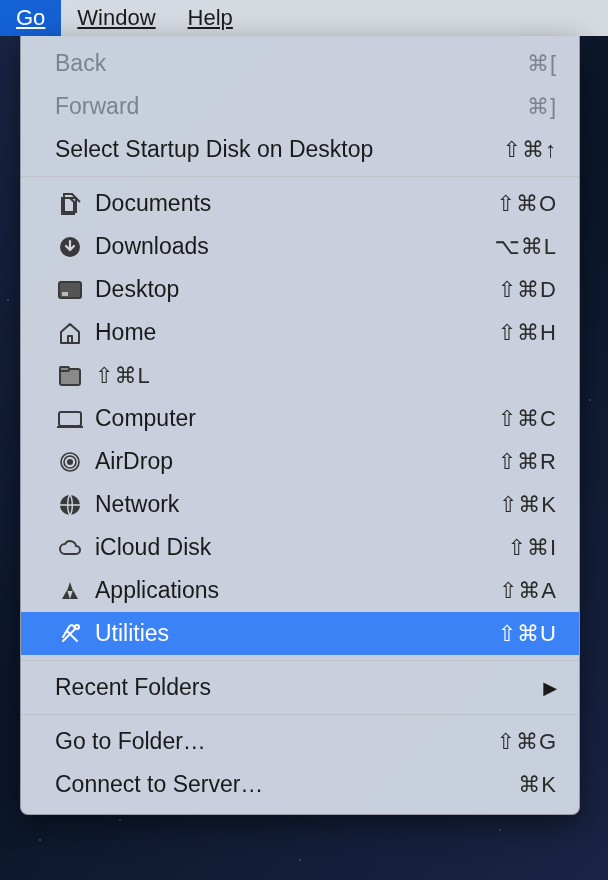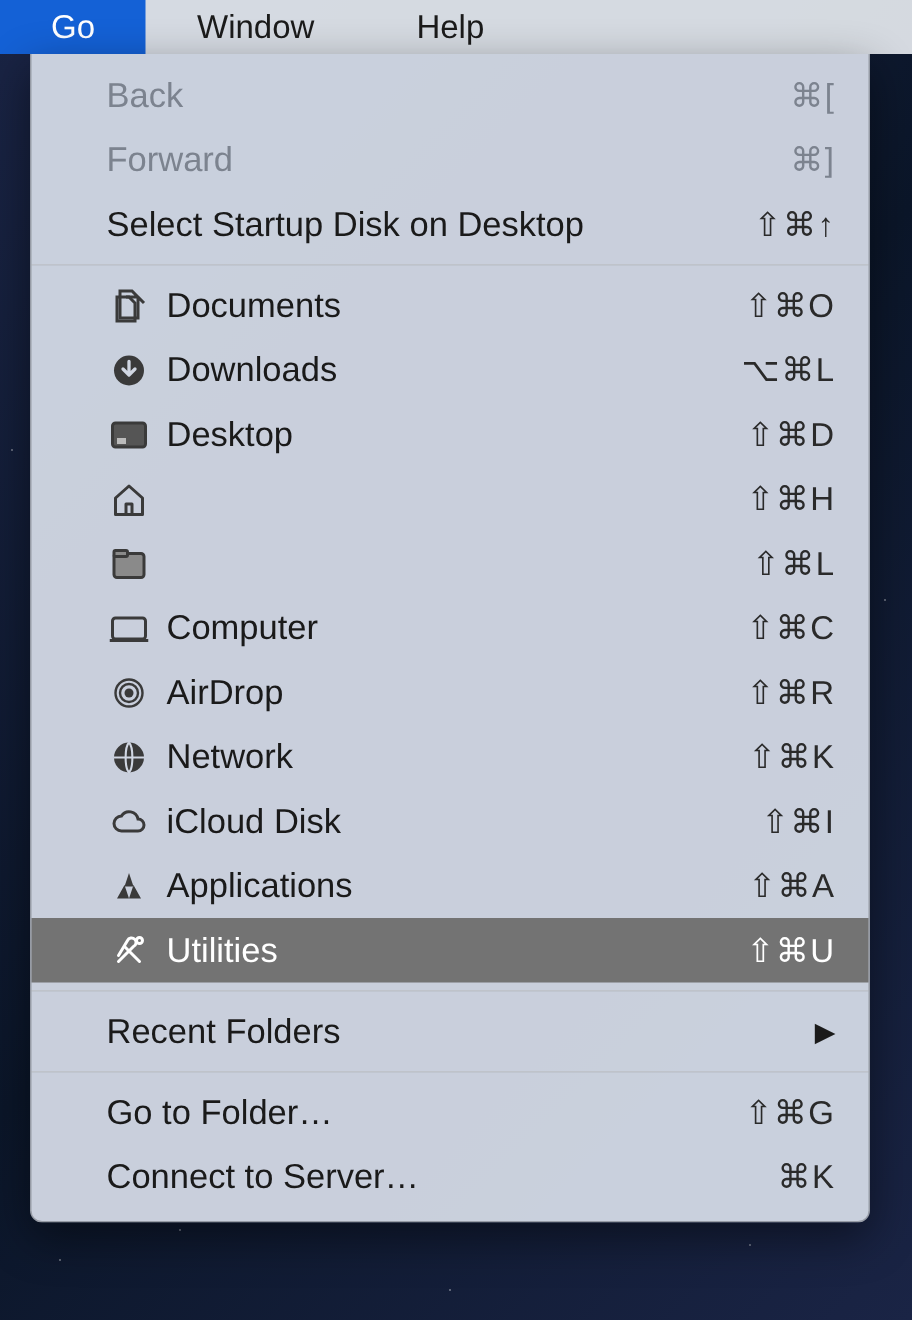--- a/index.html
+++ b/index.html
@@ -27,25 +27,26 @@
   .menubar {
     height: 36px;
     background: rgba(230,234,240,.92);
     display: flex;
     align-items: stretch;
     font-size: 22px;
     position: relative;
     z-index: 2;
   }
   .menubar-item {
-    padding: 0 34px;
+    padding: 0 16px;
     display: flex;
     align-items: center;
     color: #1b1b1b;
     cursor: default;
+    text-decoration: underline;
   }
   .menubar-item.active {
     background: #1461d6;
     color: #fff;
     font-weight: 500;
   }
   .dropdown {
     position: absolute;
     left: 20px;
     top: 36px;
@@ -55,28 +56,27 @@
     border-top: none;
     border-radius: 0 0 8px 8px;
     box-shadow: 0 10px 30px rgba(0,0,0,.45);
     padding: 6px 0 8px;
     z-index: 3;
   }
   .menu-item {
     display: flex;
     align-items: center;
     height: 43px;
-    padding: 0 22px 0 50px;
+    padding: 0 22px 0 34px;
     font-size: 23px;
     color: #1a1a1a;
     cursor: default;
-    justify-content: space-between;
   }
   .menu-item.disabled { color: #7c838f; }
-  .menu-item.highlighted { background: #737373; color: #fff; }
+  .menu-item.highlighted { background: #3b82f6; color: #fff; }
   .menu-item .icon {
     width: 30px;
     display: inline-flex;
     justify-content: center;
     margin-right: 10px;
     color: #3a3a3a;
   }
   .menu-item.highlighted .icon { color: #fff; }
   .menu-item .label { flex: 1; }
   .menu-item .shortcut {
@@ -161,20 +161,21 @@
     <span class="label">Desktop</span>
     <span class="shortcut">⇧⌘D</span>
   </div>
 
   <div class="menu-item">
     <span class="icon">
       <svg width="24" height="24" viewBox="0 0 24 24">
           <path d="M3 11l9-8 9 8v11H3z M10 22v-7h4v7" fill="none" stroke="currentColor" stroke-width="2" stroke-linejoin="round"></path>
         </svg>
     </span>
+    <span class="label">Home</span>
     <span class="shortcut">⇧⌘H</span>
   </div>
 
   <div class="menu-item">
     <span class="icon">
       <svg width="24" height="22" viewBox="0 0 24 22">
           <rect x="2" y="4" width="20" height="16" rx="2" fill="#8a8a8a" stroke="currentColor" stroke-width="2"></rect>
           <rect x="2" y="2" width="9" height="4" rx="1" fill="#8a8a8a" stroke="currentColor" stroke-width="2"></rect>
         </svg>
     </span>

